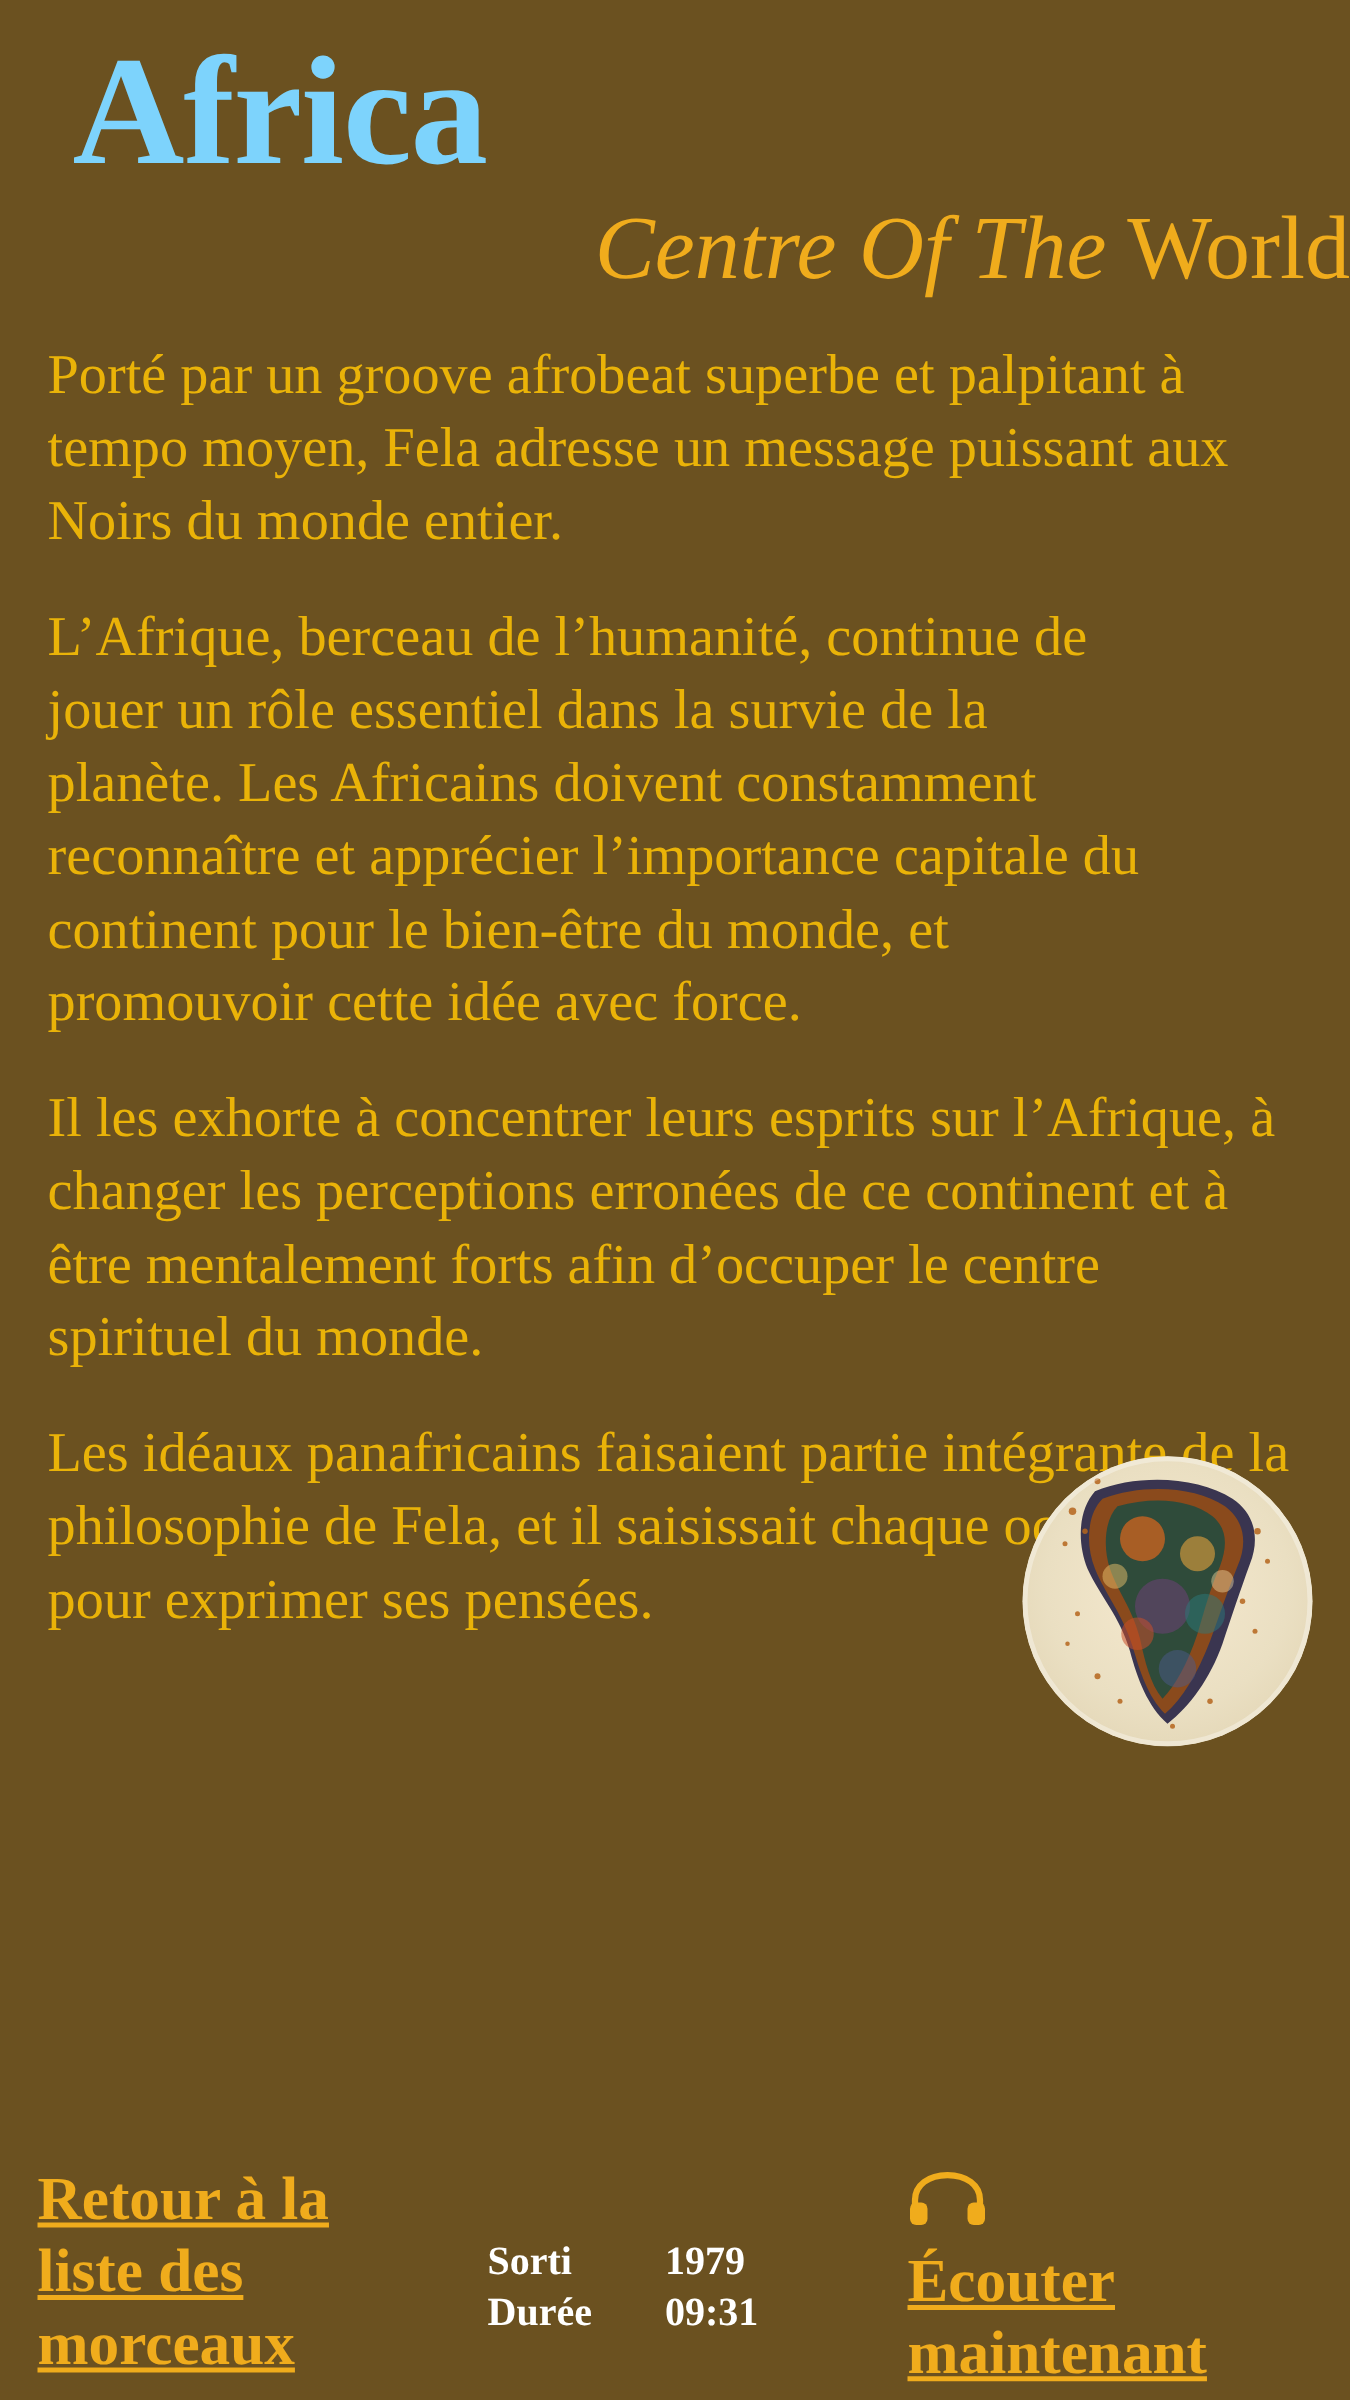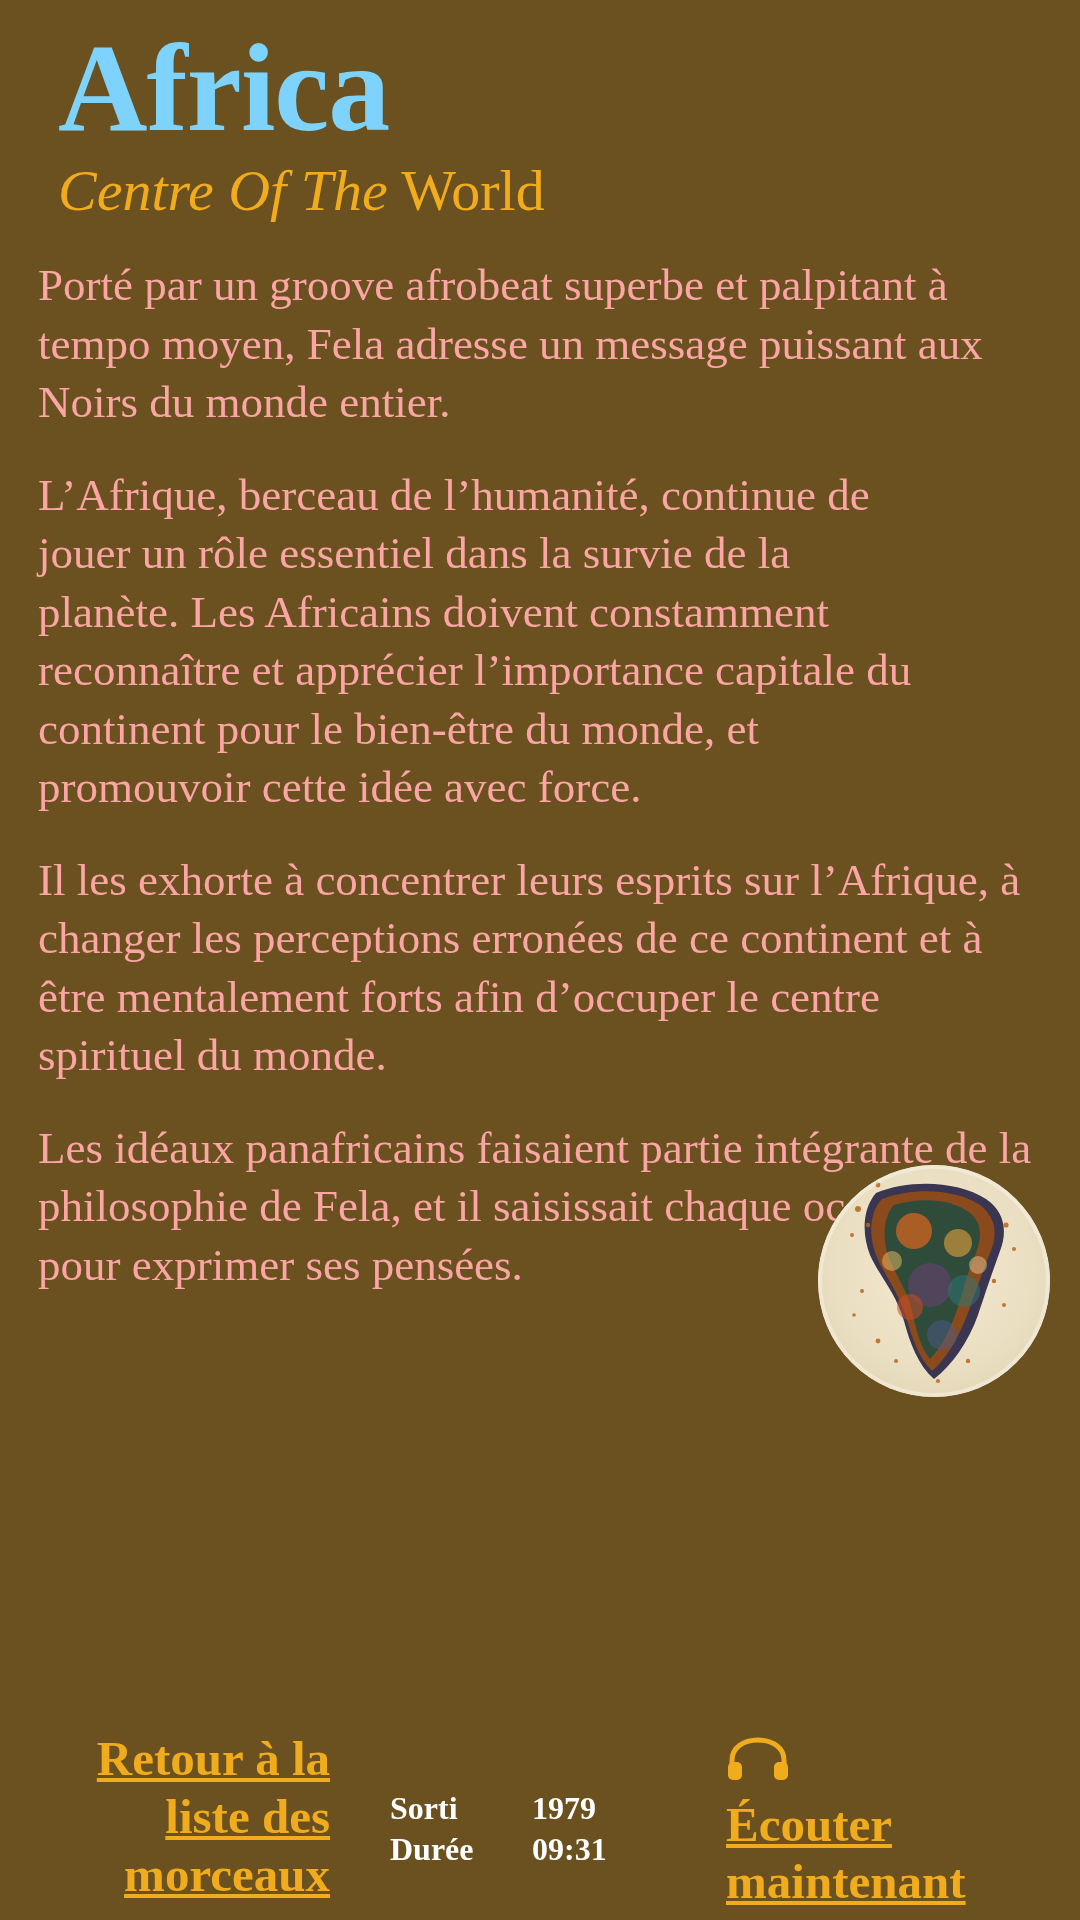--- a/index.html
+++ b/index.html
@@ -28,34 +28,35 @@
     font-family: "Liberation Serif", serif;
     font-weight: bold;
     font-size: 124px;
     line-height: 1.05;
     color: #7dd3fc;
     letter-spacing: -1px;
     margin: 0;
   }
   .subtitle {
     font-family: "Liberation Serif", serif;
-    font-size: 58px;
+    font-size: 72px;
     line-height: 1.0;
     color: #f0ac1c;
     margin: 8px 0 0 0;
     white-space: nowrap;
+    text-align: right;
   }
   .subtitle .it {
     font-style: italic;
   }
   .subtitle .ro {
     font-style: normal;
   }
   .body-text {
-    color: #fca5a5;
+    color: #eab308;
     font-family: "Liberation Serif", serif;
     font-size: 45px;
     line-height: 1.30;
     padding: 36px 40px 0 38px;
     box-sizing: border-box;
   }
   .para {
     margin: 0 0 34px 0;
     max-width: 1000px;
   }
@@ -80,21 +81,21 @@
     left: 0;
     bottom: 0;
     width: 1080px;
     height: 190px;
   }
   .back-link {
     position: absolute;
     left: 30px;
     top: 0px;
     width: 300px;
-    text-align: right;
+    text-align: left;
     color: #f0ac1c;
     font-family: "Liberation Serif", serif;
     font-weight: bold;
     font-size: 49px;
     line-height: 1.18;
     text-decoration: underline;
     cursor: pointer;
   }
   .meta {
     position: absolute;

